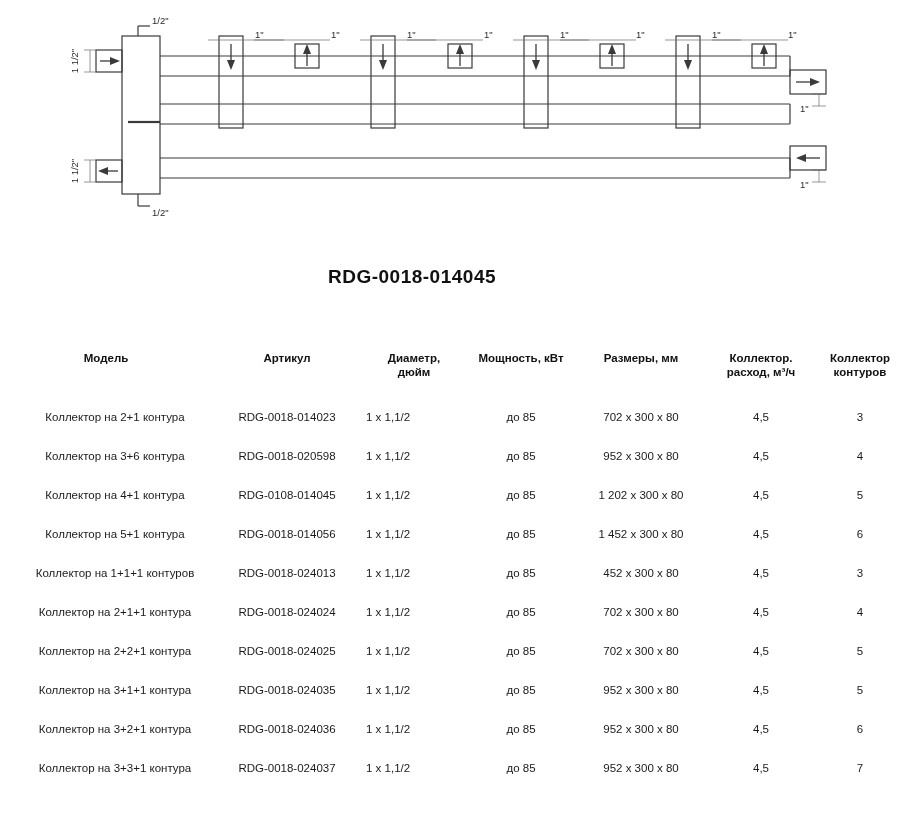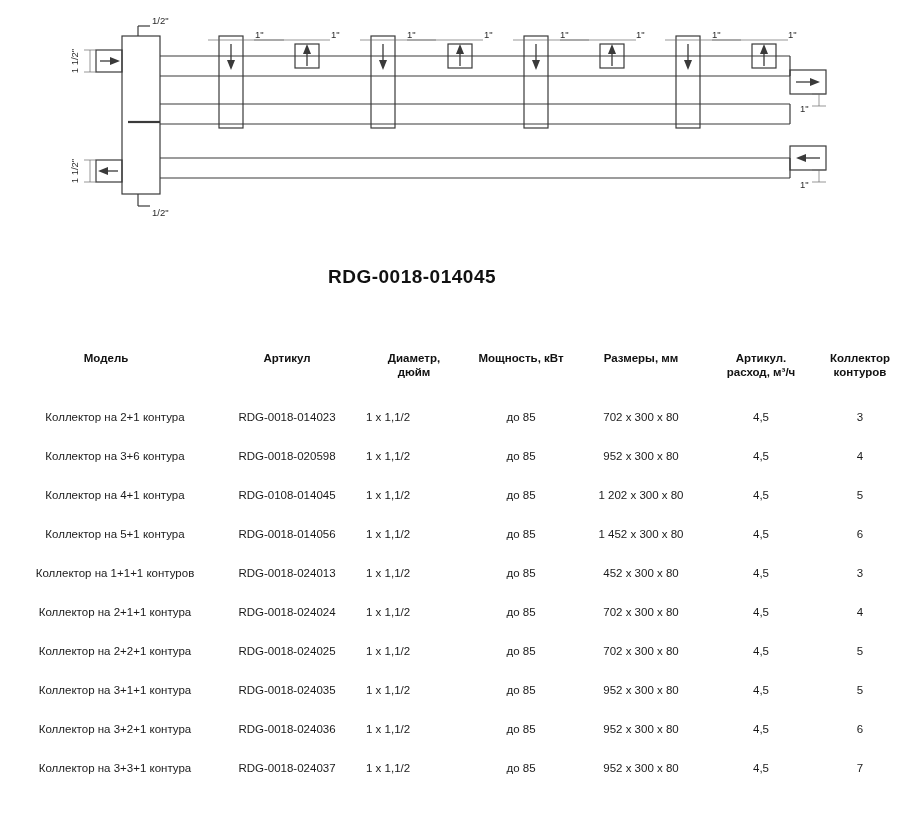--- a/index.html
+++ b/index.html
@@ -248,21 +248,21 @@
         <tr>
           <th class="col-model">Модель</th>
           <th class="col-article">Артикул</th>
           <th class="col-diam">
             <span>Диаметр,</span><br>
             <span>дюйм</span>
           </th>
           <th class="col-power">Мощность, кВт</th>
           <th class="col-size">Размеры, мм</th>
           <th class="col-flow">
-            <span>Артикул.</span><br>
+            <span>Коллектор.</span><br>
             <span>расход, м³/ч</span>
           </th>
           <th class="col-count">
             <span>Коллектор</span><br>
             <span>контуров</span>
           </th>
         </tr>
       </thead>
       <tbody>
         <tr>

